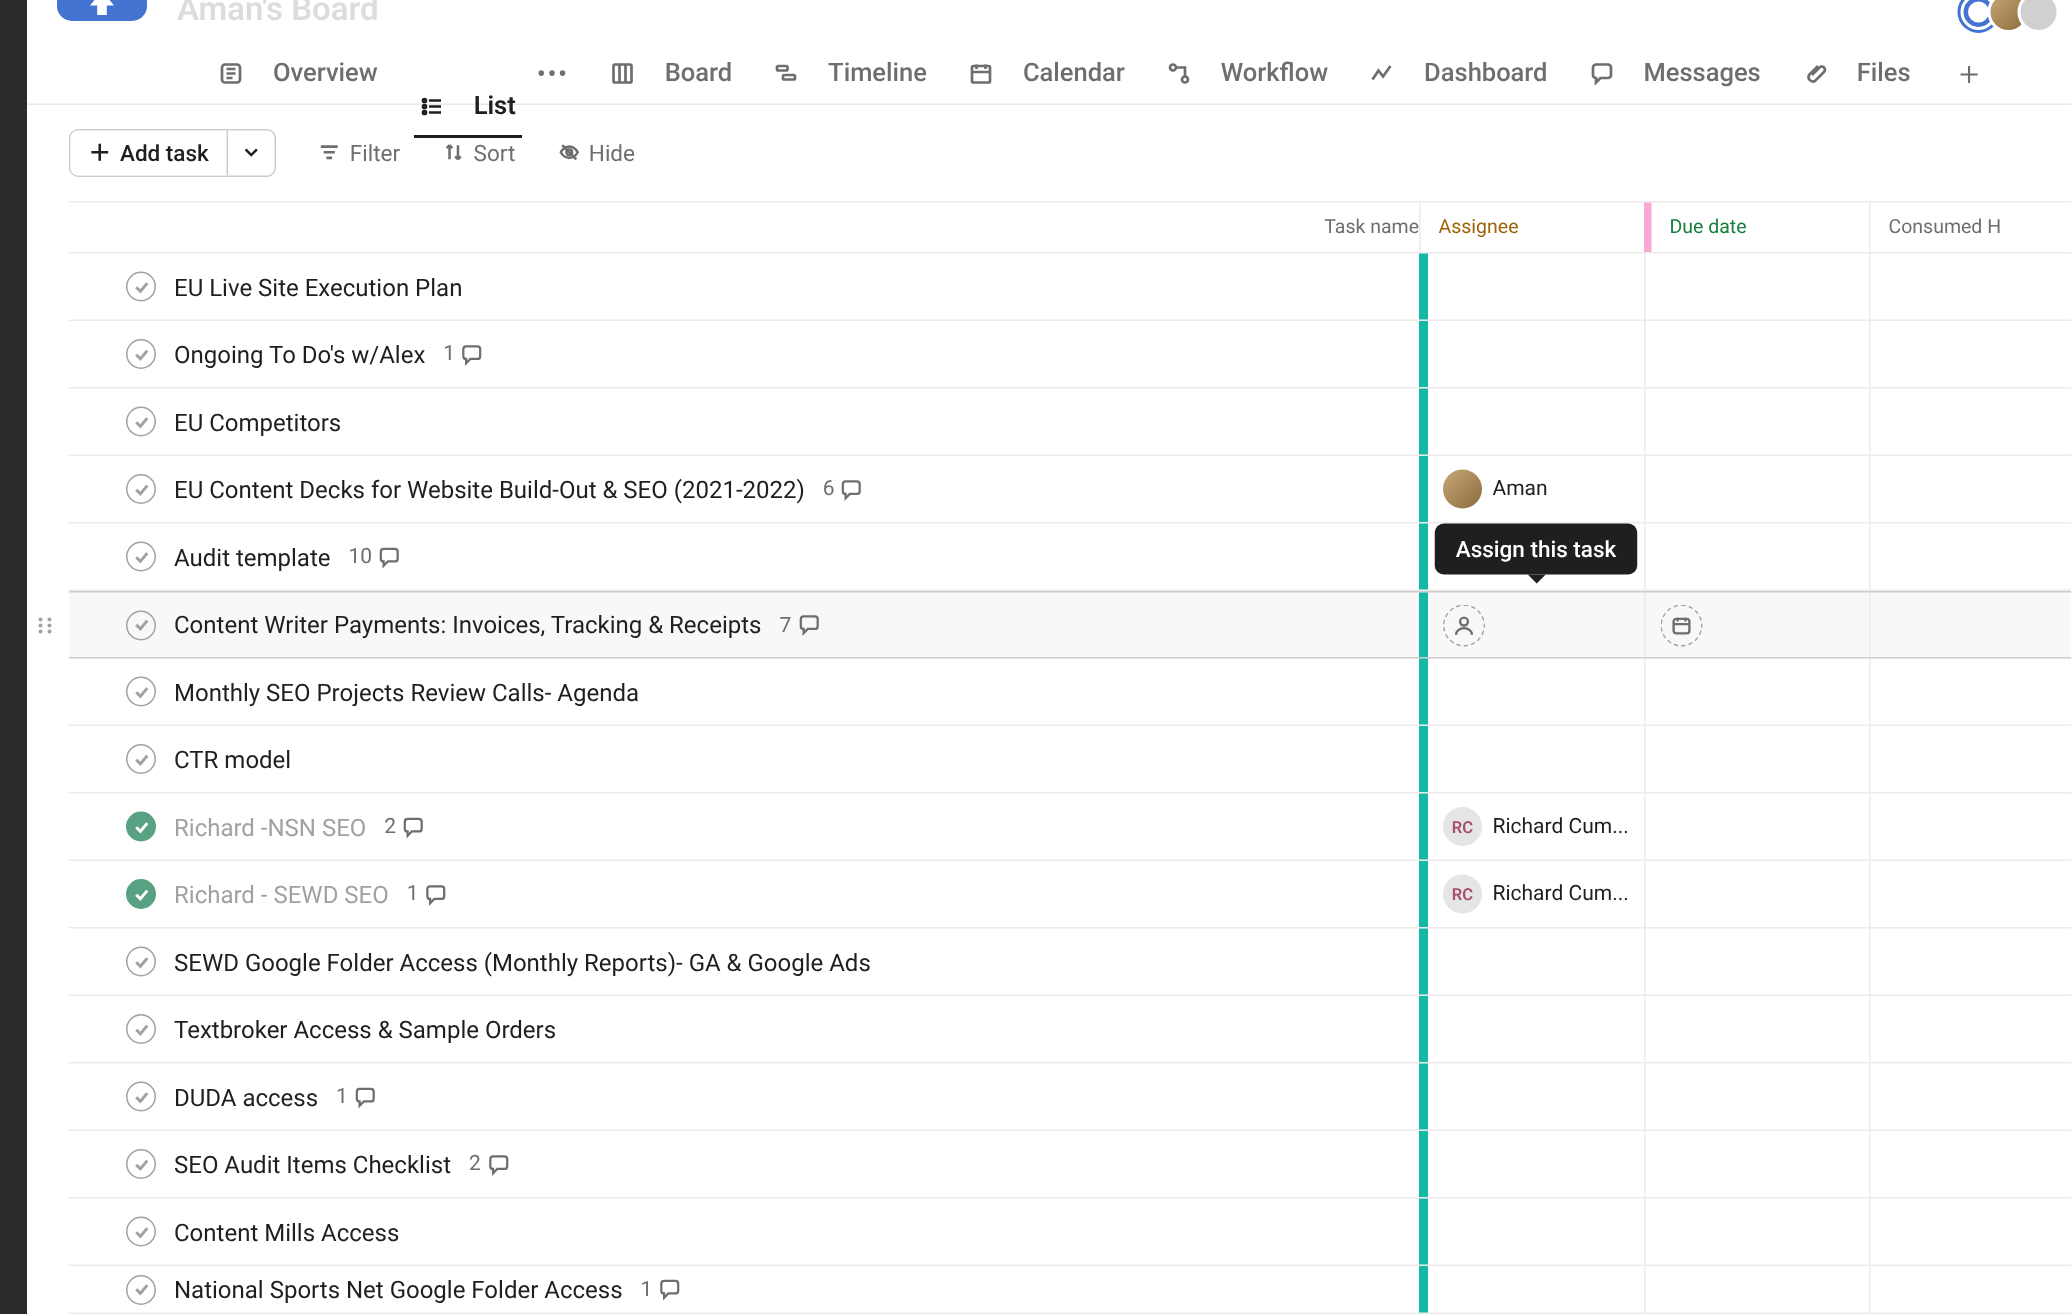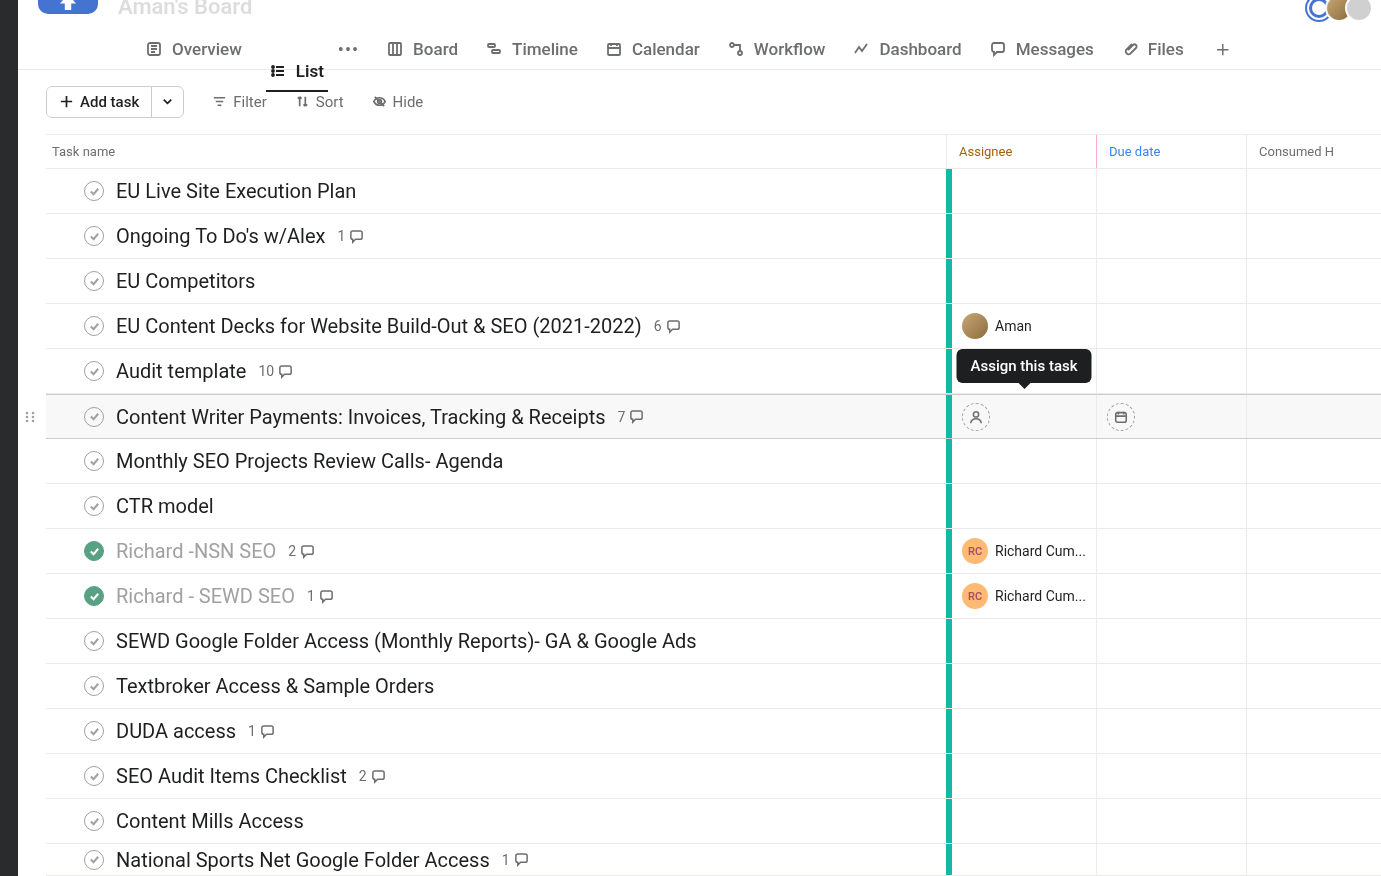--- a/index.html
+++ b/index.html
@@ -18,20 +18,21 @@
   .left-strip {
     width: 18px;
     background: #2a2b2d;
     flex-shrink: 0;
   }
   .main {
     flex: 1;
     display: flex;
     flex-direction: column;
     position: relative;
+    text-align: right;
   }
   
   .header {
     display: flex;
     align-items: flex-start;
     padding: 0 20px;
     position: relative;
     height: 50px;
   }
   .project-icon {
@@ -84,21 +85,21 @@
     align-items: center;
     gap: 28px;
     padding: 0 0 0 128px;
     border-bottom: 1px solid #e8e8e9;
     height: 40px;
     margin-top: -6px;
   }
   .tab {
     display: flex;
     align-items: center;
-    gap: 10px;
+    gap: 20px;
     font-size: 17px;
     color: #6d6e6f;
     height: 100%;
     cursor: pointer;
     position: relative;
     font-weight: 500;
   }
   .tab.active {
     color: #1e1f21;
     font-weight: 600;
@@ -149,21 +150,21 @@
   .table-head {
     display: flex;
     border-top: 1px solid #edeae9;
     border-bottom: 1px solid #edeae9;
     height: 48px;
     align-items: center;
     margin: 0 0 0 28px;
   }
   .col-task { flex: 1; padding-left: 6px; color:#6d6e6f; font-size:13px;}
   .col-assignee { width: 150px; border-left:1px solid #edeae9; padding-left:12px; color:#a16207; font-size:13px; display:flex; align-items:center; height:100%;}
-  .col-due { width: 150px; border-left:1px solid #f9a8d4; padding-left:12px; color:#3b82f6; font-size:13px; display:flex; align-items:center; height:100%;}
+  .col-due { width: 150px; border-left:5px solid #f9a8d4; padding-left:12px; color:#15803d; font-size:13px; display:flex; align-items:center; height:100%;}
   .col-consumed { width: 135px; border-left:1px solid #edeae9; padding-left:12px; color:#6d6e6f; font-size:13px; display:flex; align-items:center; height:100%;}
   
   .task-list { margin-left: 28px; }
   .task-row {
     display: flex;
     align-items: center;
     border-bottom: 1px solid #edeae9;
     height: 45px;
     position: relative;
   }
@@ -190,38 +191,38 @@
   .check {
     width: 20px; height: 20px;
     border: 1.5px solid #a2a0a2;
     border-radius: 50%;
     display: flex; align-items: center; justify-content: center;
     flex-shrink: 0;
   }
   .check svg { width: 11px; height: 11px; stroke: #a2a0a2; fill:none; stroke-width:2.2;}
   .check.done { background:#58a182; border-color:#58a182;}
   .check.done svg { stroke:#fff;}
-  .task-name { font-size: 20px; color:#1e1f21; }
+  .task-name { font-size: 16px; color:#1e1f21; }
   .task-name.completed { color:#a2a0a2;}
   .comment-badge {
     display:flex; align-items:center; gap:4px;
     color:#6d6e6f; font-size:14px;
   }
   .comment-badge svg{width:15px;height:15px;stroke:currentColor;fill:none;stroke-width:1.6;}
   .cell-assignee { width:150px; border-left:6px solid #14b8a6; height:100%; display:flex; align-items:center; padding-left:10px; gap:7px; font-size:14px; color:#1e1f21;}
   .cell-due { width:150px; border-left:1px solid #edeae9; height:100%; display:flex; align-items:center; padding-left:10px;}
   .cell-consumed { width:135px; border-left:1px solid #edeae9; height:100%;}
   .avatar-sm {
     width:26px;height:26px;border-radius:50%;
     background: linear-gradient(135deg,#c9a876,#8b6b3d);
     flex-shrink:0;
   }
   .avatar-initials {
     width:26px;height:26px;border-radius:50%;
-    background:#fdba74;
+    background:#e5e5e5;
     color:#a8506a;
     font-size:11px; font-weight:600;
     display:flex;align-items:center;justify-content:center;
     flex-shrink:0;
   }
   .assignee-name { white-space: nowrap; overflow:hidden; text-overflow:ellipsis; max-width:95px;}
   .placeholder-circ {
     width:28px;height:28px;
     border:1.5px dashed #a2a0a2;
     border-radius:50%;

